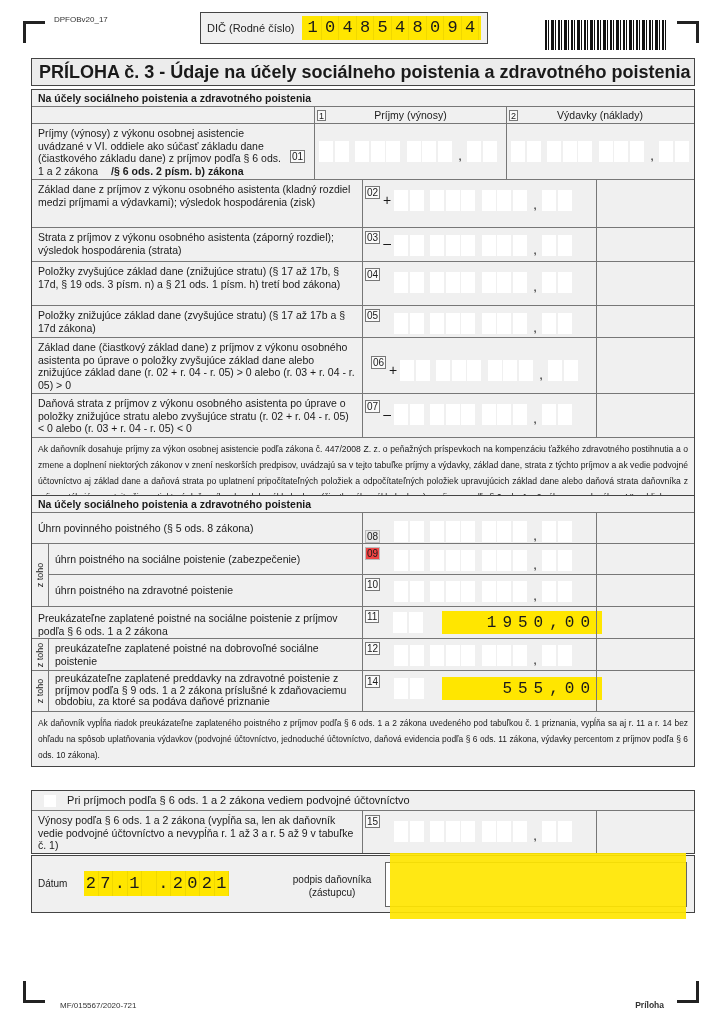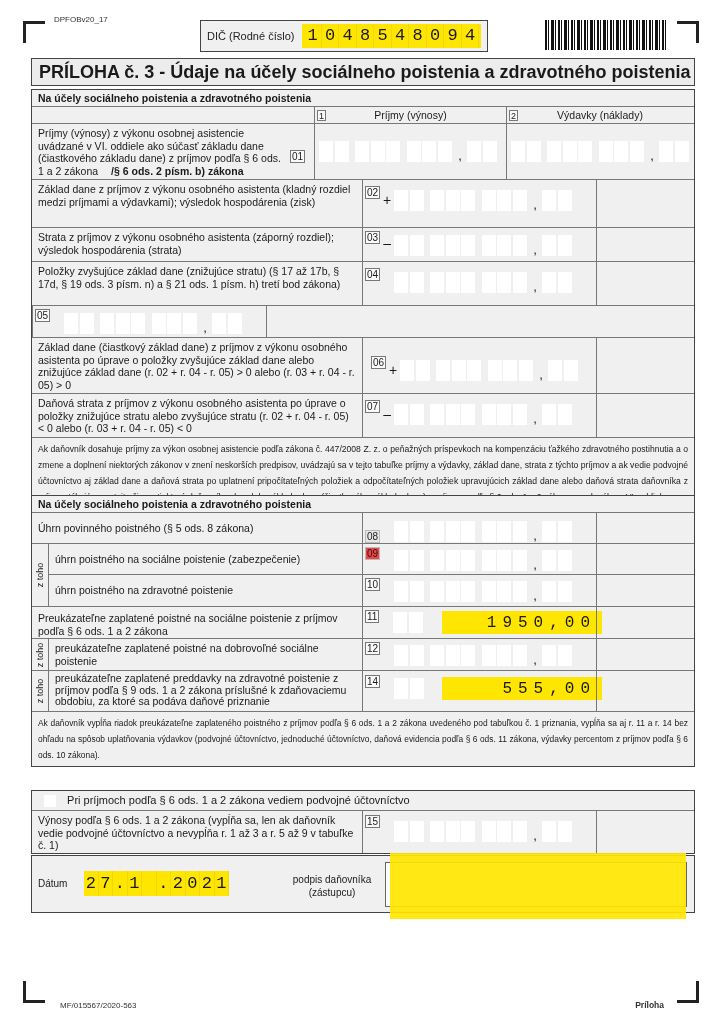--- a/index.html
+++ b/index.html
@@ -3,21 +3,21 @@
 <meta charset="utf-8">
 <style>
   * { box-sizing: border-box; margin: 0; padding: 0; }
   body { width: 722px; height: 1024px; background: #fff; font-family: "Liberation Sans", sans-serif; color: #1a1a1a; position: relative; overflow: hidden; }
   .corner { position: absolute; width: 22px; height: 22px; border-color: #222; border-style: solid; border-width: 0; }
   .c-tl { left: 23px; top: 21px; border-left-width: 3px; border-top-width: 3px; }
   .c-tr { right: 23px; top: 21px; border-right-width: 3px; border-top-width: 3px; }
   .c-bl { left: 23px; bottom: 21px; border-left-width: 3px; border-bottom-width: 3px; }
   .c-br { right: 23px; bottom: 21px; border-right-width: 3px; border-bottom-width: 3px; }
   .formcode { position: absolute; left: 54px; top: 15px; font-size: 8px; color: #333; }
-  .dic-box { position: absolute; left: 200px; top: 20px; width: 288px; height: 32px; border: 1.5px solid #444; background: #f0f0f0; display: flex; align-items: center; padding-left: 6px; }
+  .dic-box { position: absolute; left: 200px; top: 12px; width: 288px; height: 32px; border: 1.5px solid #444; background: #f0f0f0; display: flex; align-items: center; padding-left: 6px; }
   .dic-label { font-size: 11px; color: #222; margin-right: 8px; }
   .dic-digits { display: flex; background: #ffe600; height: 24px; padding: 0 2px; }
   .dic-digits span { width: 17.5px; text-align: center; font-size: 17px; line-height: 24px; font-family: "Liberation Mono", monospace; border-right: 1px solid #f0d800; }
   .barcode { position: absolute; left: 545px; top: 20px; width: 122px; height: 30px; background: repeating-linear-gradient(90deg, #111 0 2px, #fff 2px 3px, #111 3px 4px, #fff 4px 6px, #111 6px 9px, #fff 9px 10px, #111 10px 11px, #fff 11px 13px); }
   .title-box { position: absolute; left: 31px; top: 58px; width: 664px; height: 28px; border: 1.5px solid #444; background: #ececec; font-weight: bold; font-size: 18px; padding-left: 7px; line-height: 26px; }
   .frame { position: absolute; left: 31px; width: 664px; border: 1.5px solid #444; background: #f0f0f0; }
   .sect-head { font-weight: bold; font-size: 10.5px; padding: 2px 6px; border-bottom: 1px solid #777; height: 17px; }
   .row { display: flex; border-bottom: 1px solid #777; }
   .row:last-child { border-bottom: none; }
   .desc { font-size: 10.5px; padding: 3px 6px; line-height: 12.5px; }
@@ -194,20 +194,21 @@
           <div class="bx"></div>
           <div class="comma">,</div>
           <div class="bx"></div>
           <div class="bx"></div>
         </div>
     </div>
     <div class="valcell" style="width:97px;"></div>
   </div>
 
   <div class="row" style="height:32px;">
+    <div class="desc" style="width:330px;">Položky znižujúce základ dane (zvyšujúce stratu) (§ 17 až 17b a § 17d zákona)</div>
     <div class="valcell" style="width:234px; padding-left:2px; align-items:flex-start; padding-top:3px;">
       <span class="rnum">05</span>
       <span class="sign"></span>
       <div class="boxes" style="margin-top:3px;">
           <div class="bx"></div>
           <div class="bx"></div>
           <div class="gap"></div>
           <div class="bx"></div>
           <div class="bx"></div>
           <div class="bx"></div>
@@ -468,14 +469,14 @@
     <span>1</span>
   </div>
   <div class="sig-label">
     <div>podpis daňovníka</div>
     <div>(zástupcu)</div>
   </div>
   <div class="sig-box"></div>
 </div>
 <div class="sig-yellow"></div>
 
-<div class="foot-l">MF/015567/2020-563</div>
+<div class="foot-l">MF/015567/2020-721</div>
 <div class="foot-r">Príloha</div>
 
 </body></html>

